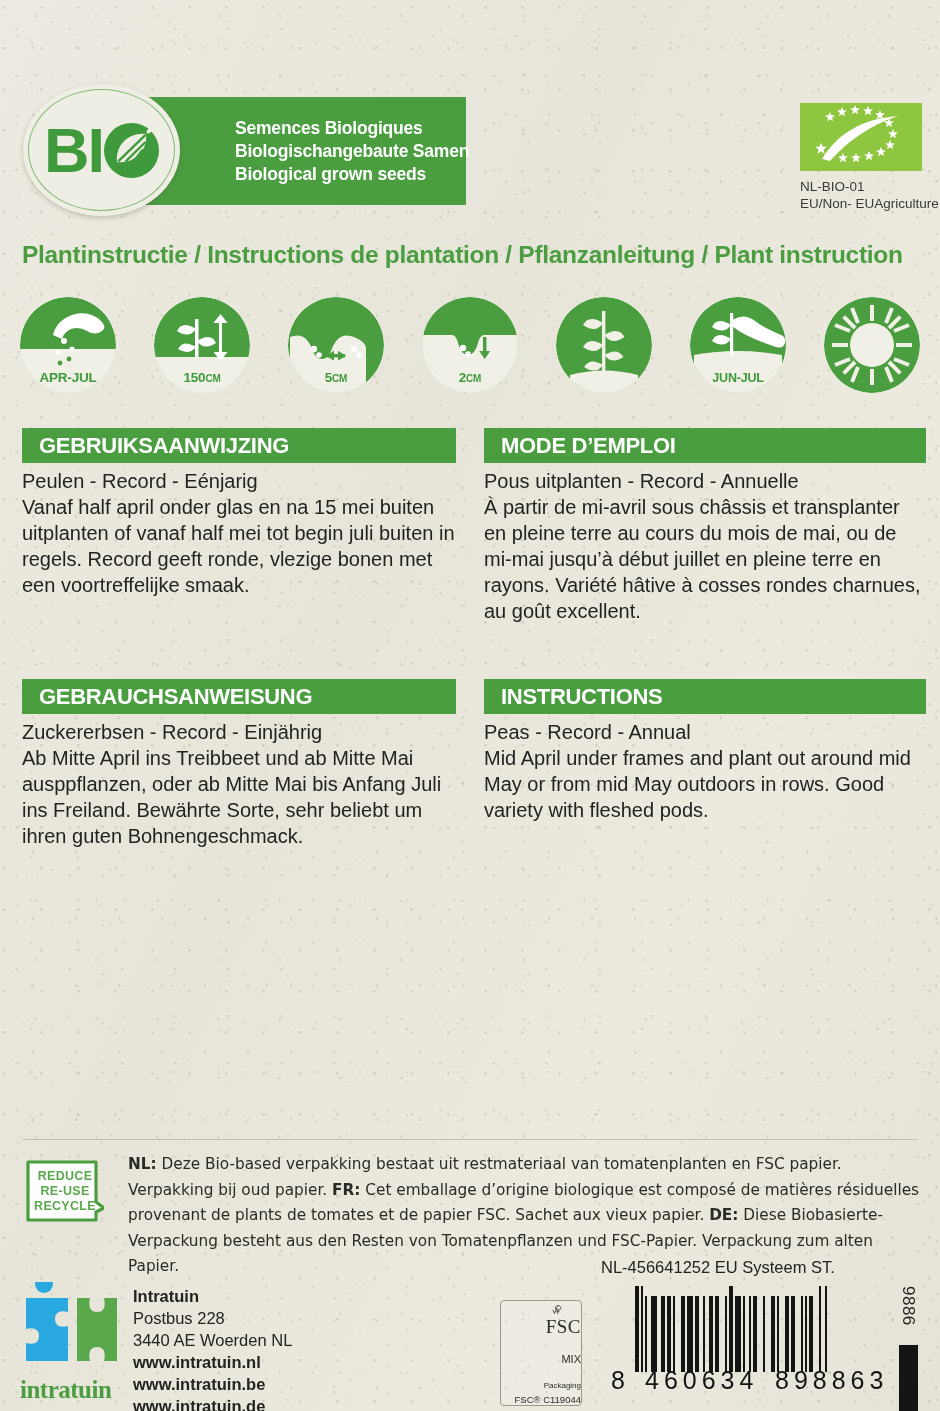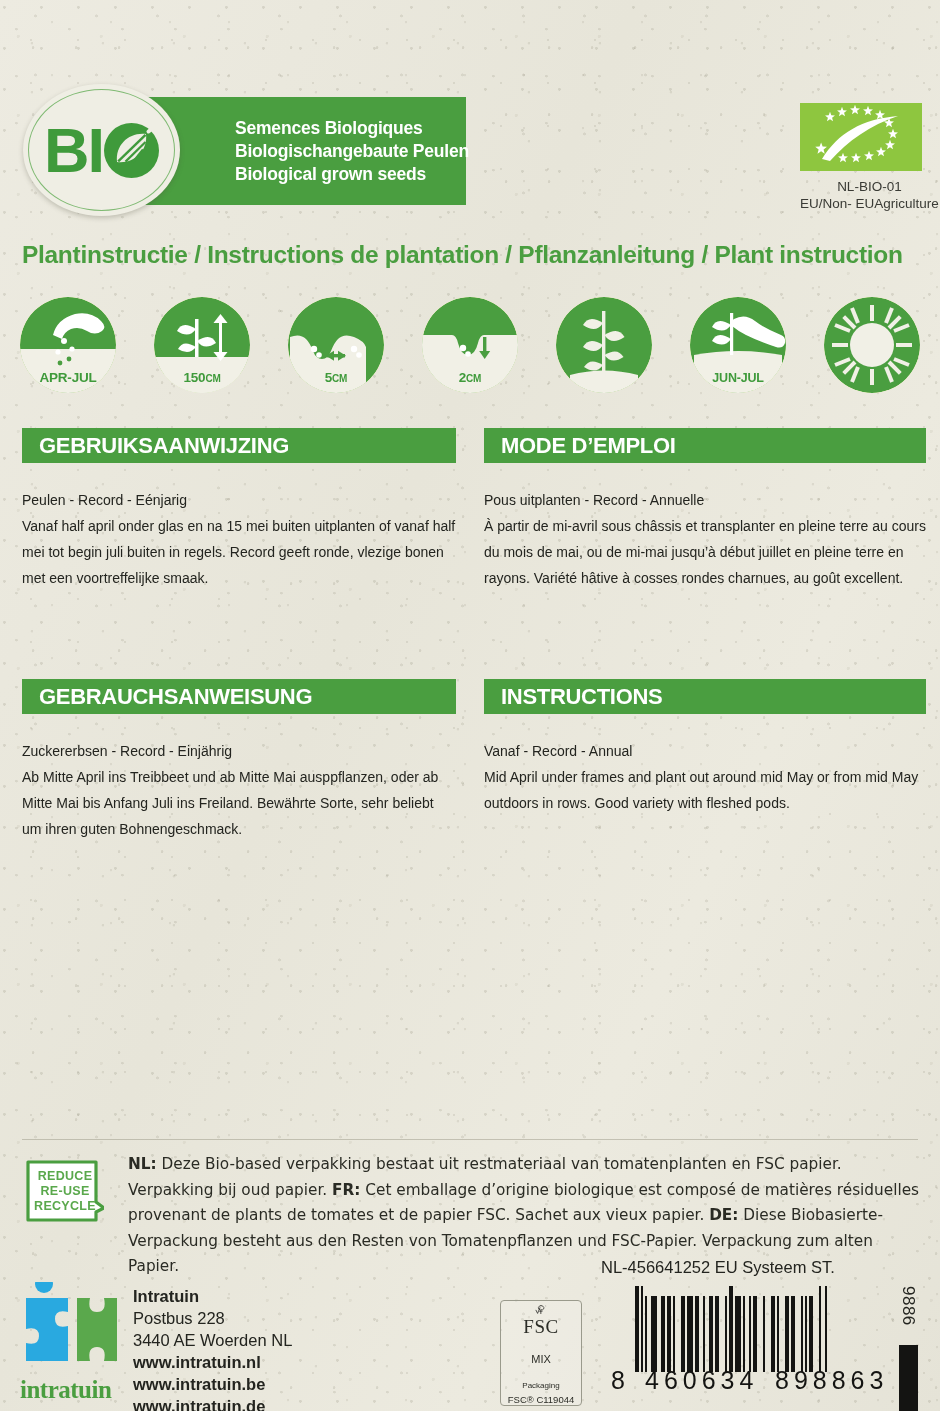--- a/index.html
+++ b/index.html
@@ -61,57 +61,57 @@
     line-height:1;
   }
   .bio-leaf-o{position:relative;width:55px;height:55px;margin-left:1px;}
 
   .eu-logo{
     position:absolute;left:800px;top:103px;width:122px;height:68px;
     background:#8ec63f;
   }
   .eu-code{
     position:absolute;left:800px;top:178px;
-    font-size:13.5px;line-height:17px;color:#3a3b35;text-align:center;
+    font-size:13.5px;line-height:17px;color:#3a3b35;
   }
 
   
   .plant-instruction{
     position:absolute;left:22px;top:241px;
     font-size:24.5px;font-weight:bold;color:#4a9e40;letter-spacing:-.3px;
     white-space:nowrap;
     text-align:center;
   }
 
   
   .icon-row{
     position:absolute;left:20px;top:297px;width:900px;height:96px;
     display:flex;justify-content:space-between;align-items:center;
   }
   .picto{
     position:relative;width:96px;height:96px;border-radius:50%;
-    background:#fef9c3;overflow:hidden;flex:0 0 auto;
+    background:#ffffff;overflow:hidden;flex:0 0 auto;
   }
   .picto-label{
     position:absolute;left:0;right:0;bottom:8px;text-align:center;
     font-size:13.5px;font-weight:bold;color:#3f9a3b;letter-spacing:-.2px;
   }
   .picto-label.small{font-size:12.5px;}
   .picto-unit{font-size:10px;}
 
   
   .section{position:absolute;}
   .sec-head{
     background:#4a9e40;height:35px;display:flex;align-items:center;
     padding-left:17px;box-sizing:border-box;
   }
   .sec-head span{
     color:#fff;font-weight:bold;font-size:22px;letter-spacing:-.3px;
   }
-  .sec-body{padding-top:24px;font-size:14px;line-height:26px;color:#23241f;}
+  .sec-body{padding-top:5px;font-size:20px;line-height:26px;color:#23241f;}
   .sec-body .sub{display:block;}
 
   
   .footer-rule{
     position:absolute;left:22px;top:1139px;width:896px;height:1px;
     background:rgba(120,118,98,.35);
   }
   .recycle-bubble{
     position:absolute;left:26px;top:1158px;width:78px;height:66px;
   }
@@ -139,21 +139,21 @@
     position:absolute;left:133px;top:1285px;
     font-size:16.5px;line-height:22px;color:#23241f;
   }
   .brand-address .name{font-weight:bold;}
   .brand-address .url{font-weight:bold;}
 
   .fsc-box{
     position:absolute;left:500px;top:1300px;width:82px;height:106px;
     border:1px solid #9a9a8c;border-radius:4px;
     background:rgba(255,255,255,.12);
-    display:flex;flex-direction:column;align-items:center;
+    display:flex;flex-direction:column;align-items:flex-end;
     padding-top:4px;box-sizing:border-box;
   }
   .fsc-name{font-family:"Liberation Serif",serif;font-size:19px;color:#2c2d27;margin-top:1px;letter-spacing:.5px;}
   .fsc-mix{font-size:11px;color:#2c2d27;margin-top:15px;}
   .fsc-pkg{font-size:8px;color:#2c2d27;margin-top:16px;}
   .fsc-code{font-size:9.5px;color:#2c2d27;margin-top:4px;}
 
   .code-line{
     position:absolute;left:601px;top:1258px;
     font-size:16.5px;color:#23241f;white-space:nowrap;
@@ -179,21 +179,21 @@
 </head>
 <body>
 
 <div class="paper-texture"></div>
 
 <div class="layer">
 
   <div class="bio-banner">
     <div class="bio-banner-lines">
       <div class="bio-line">Semences Biologiques</div>
-      <div class="bio-line">Biologischangebaute Peulen</div>
+      <div class="bio-line">Biologischangebaute Samen</div>
       <div class="bio-line">Biological grown seeds</div>
     </div>
   </div>
 
   <div class="bio-circle">
     <div class="bio-word">
       <span>BI</span>
       <span class="bio-leaf-o">
         <svg viewBox="0 0 55 55" width="55" height="55" aria-hidden="true">
           <circle cx="27.5" cy="27.5" r="27.5" fill="#3f9a3b"></circle>
@@ -388,21 +388,21 @@
       <span class="sub">Zuckererbsen - Record - Einjährig</span>
       <span>Ab Mitte April ins Treibbeet und ab Mitte Mai ausppflanzen, oder ab Mitte Mai bis Anfang Juli ins Freiland. Bewährte Sorte, sehr beliebt um ihren guten Bohnengeschmack.</span>
     </div>
   </div>
 
   <div class="section" style="left:484px;top:679px;width:442px;">
     <div class="sec-head">
       <span>INSTRUCTIONS</span>
     </div>
     <div class="sec-body">
-      <span class="sub">Vanaf - Record - Annual</span>
+      <span class="sub">Peas - Record - Annual</span>
       <span>Mid April under frames and plant out around mid May or from mid May outdoors in rows. Good variety with fleshed pods.</span>
     </div>
   </div>
 
   <div class="footer-rule"></div>
 
   <div class="recycle-bubble">
     <svg viewBox="0 0 78 66" width="78" height="66" aria-hidden="true">
       <path d="M2 4 H70 V44 L78 50 L70 54 V62 H2 Z" fill="#ffffff" stroke="#4a9e40" stroke-width="3.2" stroke-linejoin="round"></path>
     </svg>

